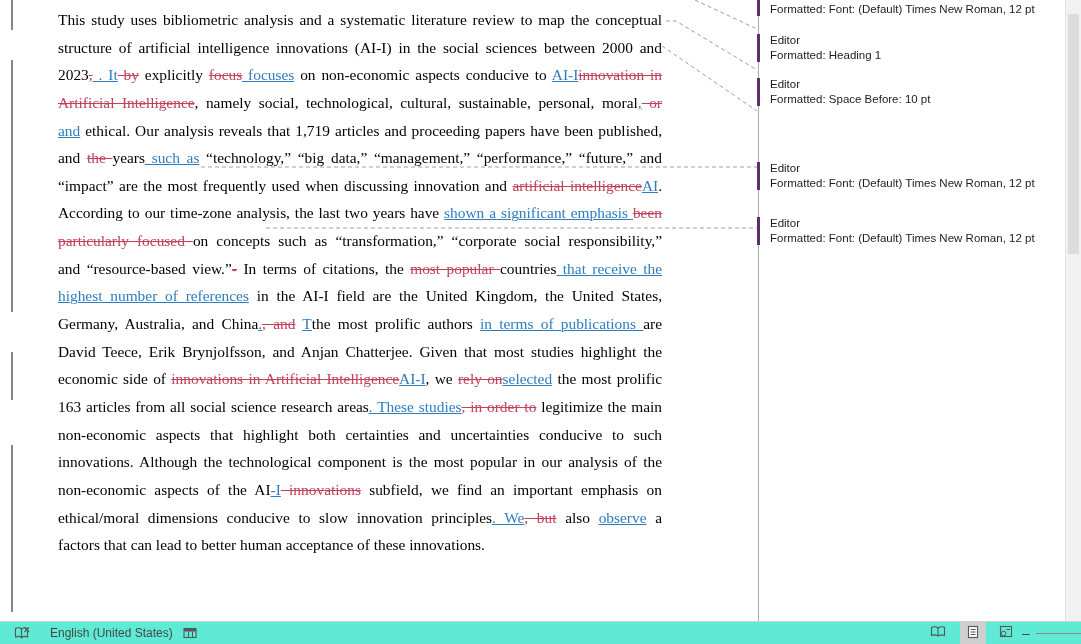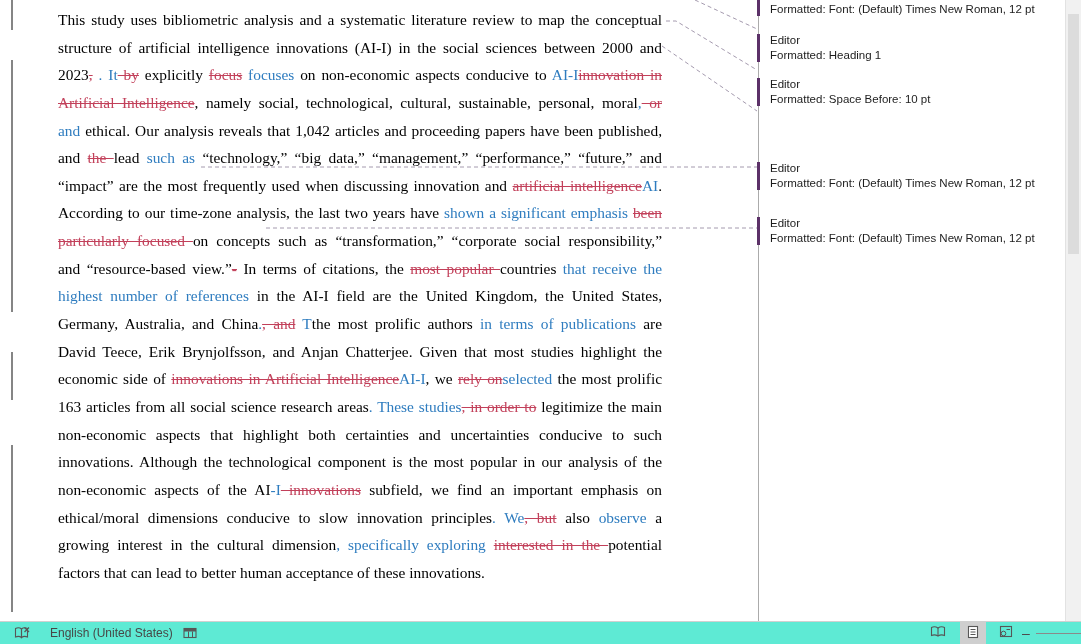--- a/index.html
+++ b/index.html
@@ -7,21 +7,21 @@
           font-family:"Liberation Sans",sans-serif;}
   
   .text-block{position:absolute;left:58px;top:6px;width:604px;
               font-family:"Liberation Serif","DejaVu Serif",serif;
               font-size:15.4px;color:#000;}
   .line{height:27.65px;line-height:27.65px;text-align:justify;text-align-last:justify;
         white-space:normal;}
   .line.last{text-align-last:left;}
   .seg{white-space:pre-wrap;}
   .seg.n{color:#000000;}
-  .seg.ins{color:var(--insertion);text-decoration-thickness:1px;}
+  .seg.ins{color:var(--insertion);text-decoration:underline;text-decoration-thickness:1px;}
   .seg.del{color:var(--deletion);text-decoration:line-through;text-decoration-thickness:1px;}
   
   .change-bar{position:absolute;left:11px;width:2px;background:var(--change_bar);}
   
   .divider{position:absolute;left:758px;top:0;width:1px;height:622px;background:#ababab;}
   .balloon{position:absolute;left:757px;width:300px;padding-left:13px;
            font-size:11.5px;line-height:15px;color:#1d1d1d;}
   .balloon::before{content:"";position:absolute;left:0;top:1px;bottom:1px;width:3px;
                    background:var(--balloon_bar);}
   .balloon .author{font-weight:normal;}
@@ -50,36 +50,35 @@
         <div class="change-bar" style="top: 0px; height: 30px;"></div>
         <div class="change-bar" style="top: 60px; height: 252px;"></div>
         <div class="change-bar" style="top: 352px; height: 48px;"></div>
         <div class="change-bar" style="top: 445px; height: 167px;"></div>
       </div>
     <div class="text-block">
         <div class="line"><span class="seg n">This study uses bibliometric analysis and a systematic literature review to map the conceptual</span></div>
         <div class="line"><span class="seg n">structure of artificial intelligence innovations (AI-I) in the social sciences between 2000 and</span></div>
         <div class="line"><span class="seg n">2023</span><span class="seg del">,</span><span class="seg ins"> . It</span><span class="seg del"> by</span><span class="seg n"> explicitly </span><span class="seg del">focus</span><span class="seg ins"> focuses</span><span class="seg n"> on non-economic aspects conducive to </span><span class="seg ins">AI-I</span><span class="seg del">innovation in</span></div>
         <div class="line"><span class="seg del">Artificial Intelligence</span><span class="seg n">, namely social, technological, cultural, sustainable, personal, moral</span><span class="seg ins">,</span><span class="seg del"> or</span></div>
-        <div class="line"><span class="seg ins">and</span><span class="seg n"> ethical. Our analysis reveals that 1,042 articles and proceeding papers have been published,</span></div>
-        <div class="line"><span class="seg n">and </span><span class="seg del">the </span><span class="seg n">lead</span><span class="seg ins"> such as</span><span class="seg n"> “technology,” “big data,” “management,” “performance,” “future,” and</span></div>
+        <div class="line"><span class="seg ins">and</span><span class="seg n"> ethical. Our analysis reveals that 1,719 articles and proceeding papers have been published,</span></div>
+        <div class="line"><span class="seg n">and </span><span class="seg del">the </span><span class="seg n">years</span><span class="seg ins"> such as</span><span class="seg n"> “technology,” “big data,” “management,” “performance,” “future,” and</span></div>
         <div class="line"><span class="seg n">“impact” are the most frequently used when discussing innovation and </span><span class="seg del">artificial intelligence</span><span class="seg ins">AI</span><span class="seg n">.</span></div>
         <div class="line"><span class="seg n">According to our time-zone analysis, the last two years have </span><span class="seg ins">shown a significant emphasis </span><span class="seg del">been</span></div>
         <div class="line"><span class="seg del">particularly focused </span><span class="seg n">on concepts such as “transformation,” “corporate social responsibility,”</span></div>
         <div class="line"><span class="seg n">and “resource-based view.”</span><span class="seg del">-</span><span class="seg n"> In terms of citations, the </span><span class="seg del">most popular </span><span class="seg n">countries</span><span class="seg ins"> that receive the</span></div>
         <div class="line"><span class="seg ins">highest number of references</span><span class="seg n"> in the AI-I field are the United Kingdom, the United States,</span></div>
         <div class="line"><span class="seg n">Germany, Australia, and China</span><span class="seg ins">.</span><span class="seg del">, and</span><span class="seg n"> </span><span class="seg ins">T</span><span class="seg n">the most prolific authors </span><span class="seg ins">in terms of publications </span><span class="seg n">are</span></div>
         <div class="line"><span class="seg n">David Teece, Erik Brynjolfsson, and Anjan Chatterjee. Given that most studies highlight the</span></div>
         <div class="line"><span class="seg n">economic side of </span><span class="seg del">innovations in Artificial Intelligence</span><span class="seg ins">AI-I</span><span class="seg n">, we </span><span class="seg del">rely on</span><span class="seg ins">selected</span><span class="seg n"> the most prolific</span></div>
         <div class="line"><span class="seg n">163 articles from all social science research areas</span><span class="seg ins">. These studies</span><span class="seg del">, in order to</span><span class="seg n"> legitimize the main</span></div>
         <div class="line"><span class="seg n">non-economic aspects that highlight both certainties and uncertainties conducive to such</span></div>
         <div class="line"><span class="seg n">innovations. Although the technological component is the most popular in our analysis of the</span></div>
         <div class="line"><span class="seg n">non-economic aspects of the AI</span><span class="seg ins">-I</span><span class="seg del"> innovations</span><span class="seg n"> subfield, we find an important emphasis on</span></div>
         <div class="line"><span class="seg n">ethical/moral dimensions conducive to slow innovation principles</span><span class="seg ins">. We</span><span class="seg del">, but</span><span class="seg n"> also </span><span class="seg ins">observe</span><span class="seg n"> a</span></div>
-        <div class="line"><span class="seg n">growing interest in the cultural dimension</span><span class="seg ins">, specifically exploring </span><span class="seg del">interested in the </span><span class="seg n">potential</span></div>
         <div class="line last"><span class="seg n">factors that can lead to better human acceptance of these innovations.</span></div>
       </div>
   </div>
 
   <svg class="connectors" width="1081" height="644">
       <polyline points="695,0 757,29" fill="none" stroke="#a49aae" stroke-width="1" stroke-dasharray="4 3"></polyline>
       <polyline points="666,21 676,21 757,70" fill="none" stroke="#a49aae" stroke-width="1" stroke-dasharray="4 3"></polyline>
       <polyline points="662,46 757,111" fill="none" stroke="#a49aae" stroke-width="1" stroke-dasharray="4 3"></polyline>
       <polyline points="201,167 757,167" fill="none" stroke="#a49aae" stroke-width="1" stroke-dasharray="4 3"></polyline>
       <polyline points="266,228 757,228" fill="none" stroke="#a49aae" stroke-width="1" stroke-dasharray="4 3"></polyline>

